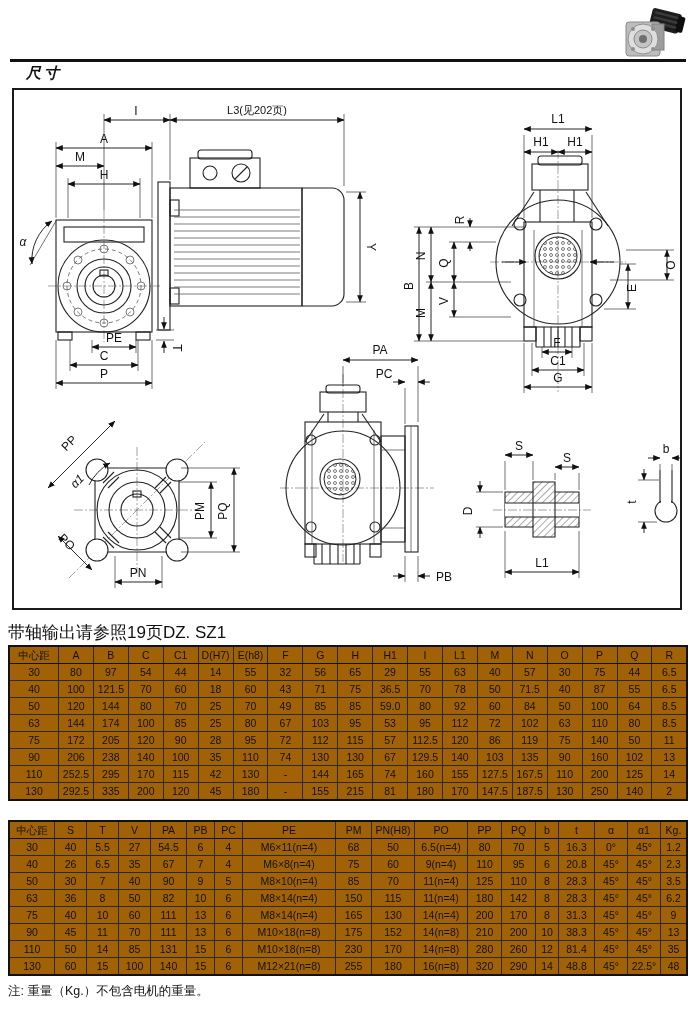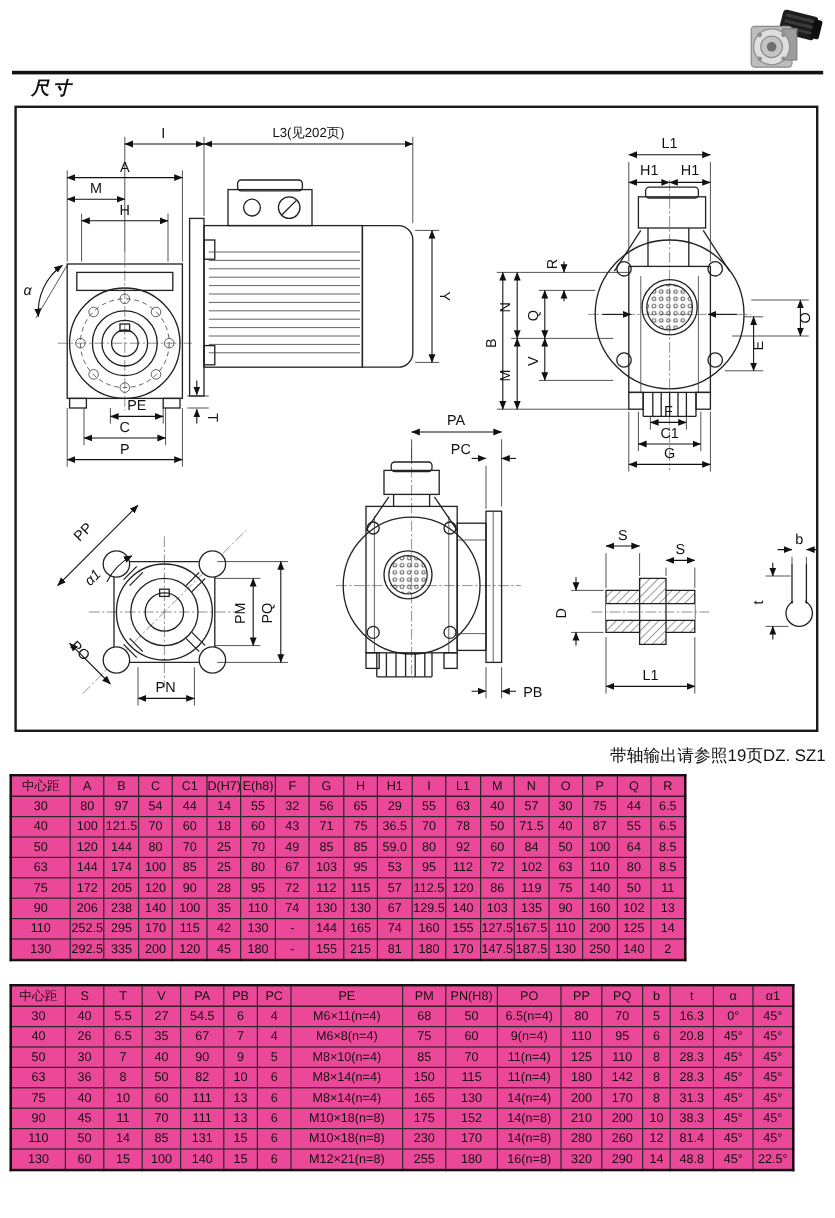--- a/index.html
+++ b/index.html
@@ -8,24 +8,24 @@
     font-family:"Liberation Sans", sans-serif;color:#111;overflow:hidden;
   }
   .logo{position:absolute;left:610px;top:6px;width:80px;height:56px;}
   .header-rule{position:absolute;left:10px;top:59px;width:676px;height:3px;background:#111;}
   .page-title{position:absolute;left:26px;top:64px;font-size:15px;font-weight:bold;letter-spacing:3px;font-style:italic;}
   .diagram-box{
     position:absolute;left:12px;top:88px;width:670px;height:522px;
     border:2px solid #1a1a1a;box-sizing:border-box;background:#fff;
   }
   .diagram-box svg{display:block;}
-  .note-right{position:absolute;right:8px;top:621px;width:680px;text-align:right;font-size:14px;color:#111;}
+  .note-right{position:absolute;right:8px;top:621px;width:680px;text-align:left;font-size:17px;color:#111;}
   .tbl-wrap1{position:absolute;left:8px;top:645px;}
   .tbl-wrap2{position:absolute;left:8px;top:820px;}
-  table{border-collapse:collapse;table-layout:fixed;width:564px;font-size:10.5px;border:2px solid #111;background:#ec4899;}
+  table{border-collapse:collapse;table-layout:fixed;width:680px;font-size:10.5px;border:2px solid #111;background:#a16207;}
   th,td{border:1px solid #2a2a2a;text-align:center;padding:0;height:16px;line-height:16px;
         font-weight:normal;overflow:hidden;white-space:nowrap;}
   thead th{border-bottom:1.5px solid #111;}
   #table1 th:nth-child(1){width:48px}
   #table2 th:nth-child(1){width:44px}
   #table2 th:nth-child(2),#table2 th:nth-child(3),#table2 th:nth-child(4){width:31px}
   #table2 th:nth-child(5){width:35px}
   #table2 th:nth-child(6),#table2 th:nth-child(7){width:27px}
   #table2 th:nth-child(8){width:92px}
   #table2 th:nth-child(9){width:35px}
@@ -795,13 +795,14 @@
             <td>14</td>
             <td>48.8</td>
             <td>45°</td>
             <td>22.5°</td>
             <td>48</td>
           </tr>
         </tbody>
       </table>
   </div>
 
+  <div class="footnote">注: 重量（Kg.）不包含电机的重量。</div>
 </div>
 
 </body></html>

